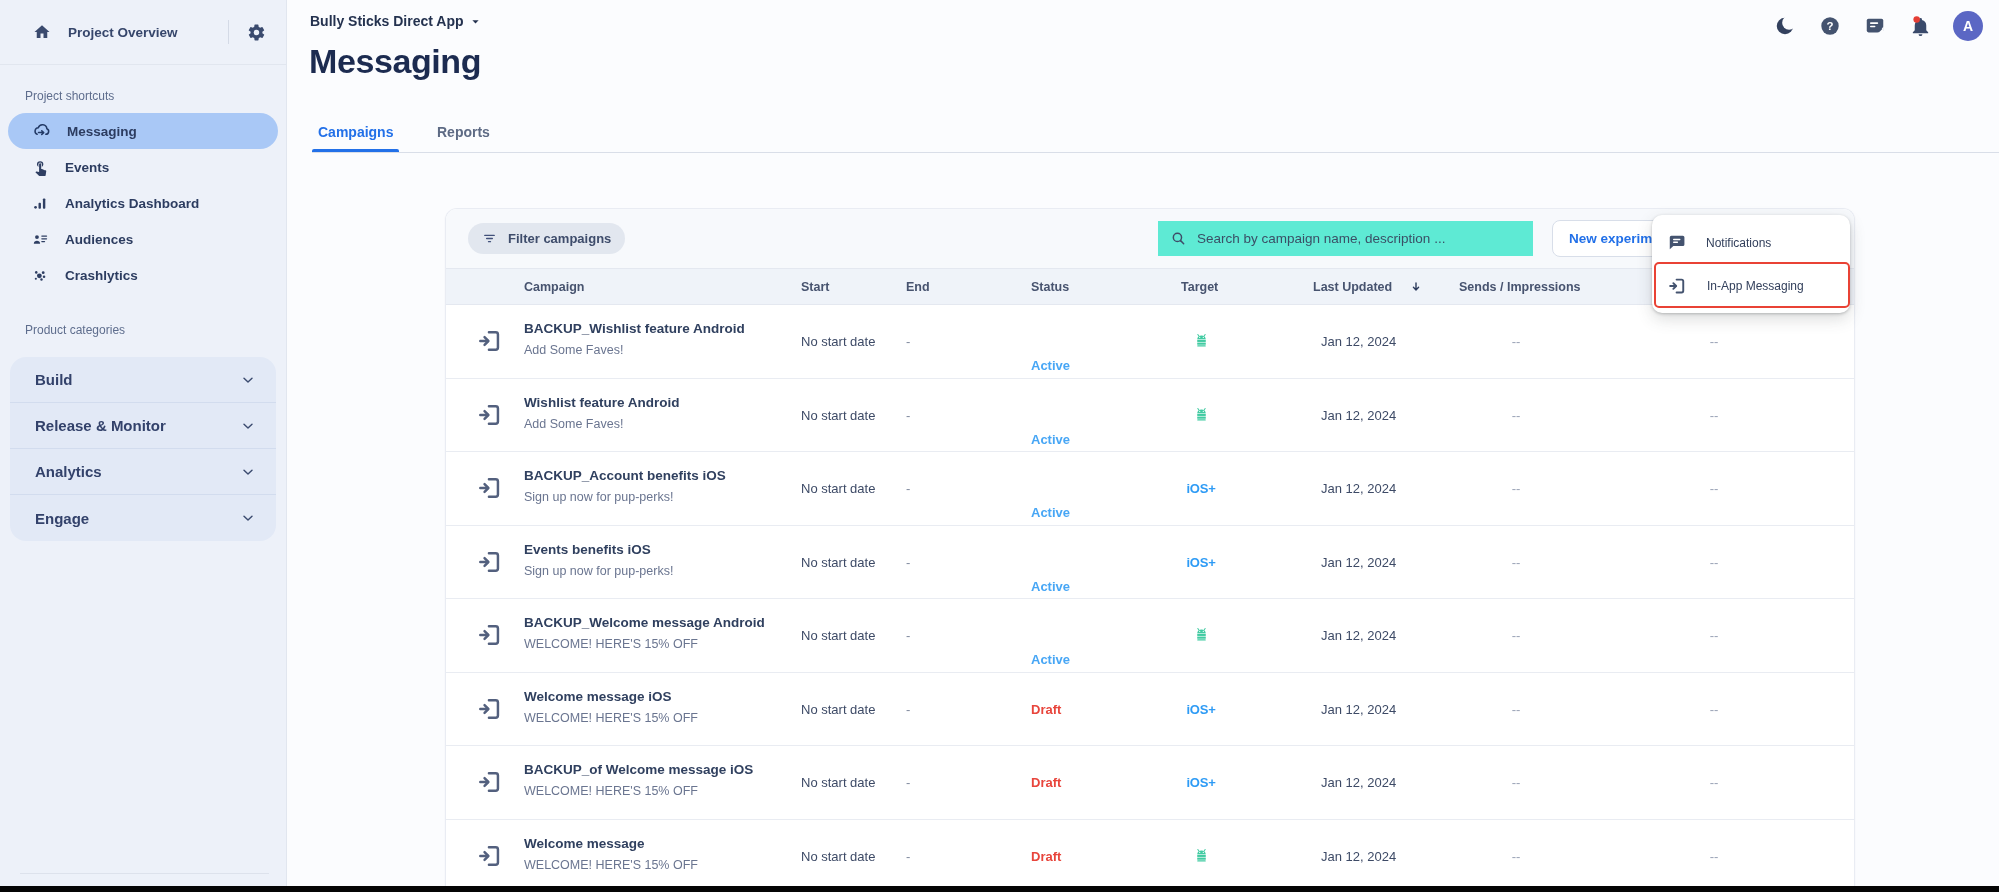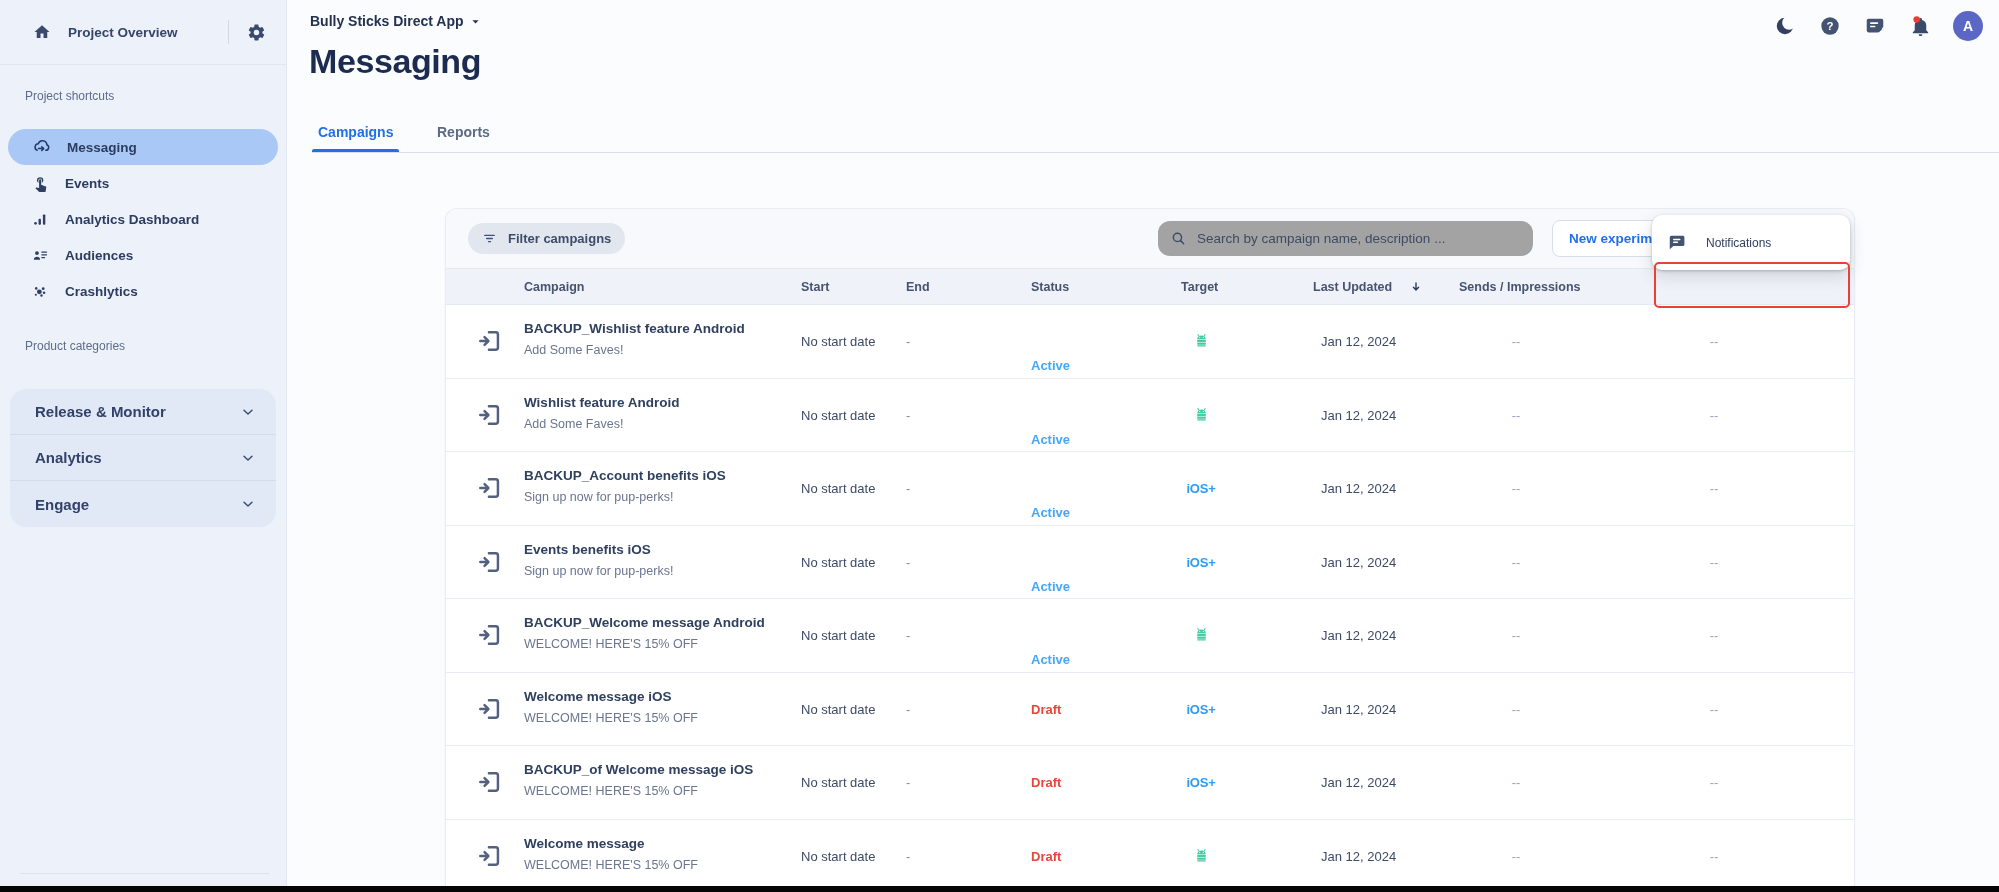--- a/index.html
+++ b/index.html
@@ -22,21 +22,21 @@
     height:52px; display:flex; align-items:center; padding-left:27px; gap:13px;
     border-bottom:1px solid #e1e6ef;
   }
   .brand-name { font-size:21px; font-weight:600; color:#5d6b87; letter-spacing:.2px; }
   .project-row {
     height:65px; display:flex; align-items:center; padding:0 20px 0 33px;
     border-bottom:1px solid #e1e6ef;
   }
   .project-label { margin-left:17px; font-size:13.5px; font-weight:700; color:#36466b; flex:1; }
   .v-sep { width:1px; height:24px; background:#d4dae6; margin-right:18px; }
-  .section-label { font-size:12px; color:#5e6d8d; padding:24px 0 26px 25px; }
+  .section-label { font-size:12px; color:#5e6d8d; padding:24px 0 10px 25px; }
   .shortcut {
     height:36px; margin:0 8px; border-radius:18px;
     display:flex; align-items:center; padding-left:24px; gap:16px; cursor:pointer;
   }
   .shortcut.selected { background:#a9c8f6; }
   .shortcut-label { font-size:13.5px; font-weight:700; color:#2c3c60; }
   .cat-group {
     margin:10px 10px 0 10px; background:#e2e9f6; border-radius:16px; overflow:hidden;
   }
   .cat-row {
@@ -85,22 +85,22 @@
     border-radius:12px 12px 0 0; overflow:hidden;
     box-shadow:0 1px 2px rgba(27,43,77,.06);
   }
   .toolbar { position:relative; height:59px; background:#f7f9fc; }
   .filter-chip {
     position:absolute; left:22px; top:14px; height:31px; border-radius:16px;
     background:#e2e7ef; display:flex; align-items:center; gap:11px; padding:0 14px; cursor:pointer;
   }
   .filter-chip span { font-size:13px; font-weight:600; color:#3e4c6b; }
   .searchbox {
-    position:absolute; left:712px; top:12px; width:375px; height:35px; border-radius:12px;
-    background:#a3a3a3; display:flex; align-items:center; gap:10px; padding:0 12px;
+    position:absolute; left:712px; top:12px; width:375px; height:35px; border-radius:0;
+    background:#5eead4; display:flex; align-items:center; gap:10px; padding:0 12px;
   }
   .searchbox input {
     flex:1; border:none; outline:none; background:transparent;
     font-family:"Liberation Sans", sans-serif; font-size:13.5px; color:#394760;
   }
   .searchbox input::placeholder { color:#394760; opacity:.95; }
   .new-btn {
     position:absolute; left:1106px; top:11px; height:37px; padding:0 16px;
     background:#fff; border:1px solid #d8dee9; border-radius:8px;
     display:flex; align-items:center; white-space:nowrap;
@@ -226,20 +226,28 @@
         <circle cx="5.4" cy="16.6" r="1.5"></circle>
       </svg>
     </span>
     <span class="shortcut-label">Crashlytics</span>
   </div>
 
   <div class="section-label" style="padding-top:30px;">Product categories</div>
 
   <div class="cat-group">
     <div class="cat-row">
+      <span class="cat-label">Build</span>
+      <span>
+          <svg width="16" height="16" viewBox="0 0 24 24" fill="none" stroke="#3c4c70" stroke-width="2.2" stroke-linecap="round" stroke-linejoin="round">
+            <path d="M6 9.5l6 5.5 6-5.5"></path>
+          </svg>
+        </span>
+    </div>
+    <div class="cat-row">
       <span class="cat-label">Release &amp; Monitor</span>
       <span>
           <svg width="16" height="16" viewBox="0 0 24 24" fill="none" stroke="#3c4c70" stroke-width="2.2" stroke-linecap="round" stroke-linejoin="round">
             <path d="M6 9.5l6 5.5 6-5.5"></path>
           </svg>
         </span>
     </div>
     <div class="cat-row">
       <span class="cat-label">Analytics</span>
       <span>
@@ -576,16 +584,24 @@
 
 <div class="menu">
   <div class="menu-item">
     <svg width="19" height="19" viewBox="0 0 24 24">
       <path fill="#44536f" d="M20 3.5a2 2 0 012 2v9a2 2 0 01-2 2H8l-4.5 4V5.5a2 2 0 012-2H20z"></path>
       <rect x="7.6" y="7.4" width="9.4" height="1.7" rx=".85" fill="#fff"></rect>
       <rect x="7.6" y="10.8" width="6.4" height="1.7" rx=".85" fill="#fff"></rect>
     </svg>
     <span>Notifications</span>
   </div>
+  <div class="menu-item">
+    <svg width="20" height="20" viewBox="0 0 24 24" fill="none" stroke="#44536f" stroke-width="2.3" stroke-linecap="round" stroke-linejoin="round">
+      <path d="M11.5 4.3h6a2 2 0 012 2v11.4a2 2 0 01-2 2h-6"></path>
+      <path d="M3.8 12h6.6"></path>
+      <path d="M7.6 8.6L11 12l-3.4 3.4"></path>
+    </svg>
+    <span>In-App Messaging</span>
+  </div>
   <div class="menu-highlight"></div>
 </div>
 
 <div class="bottom-bar"></div>
 
 </body></html>

